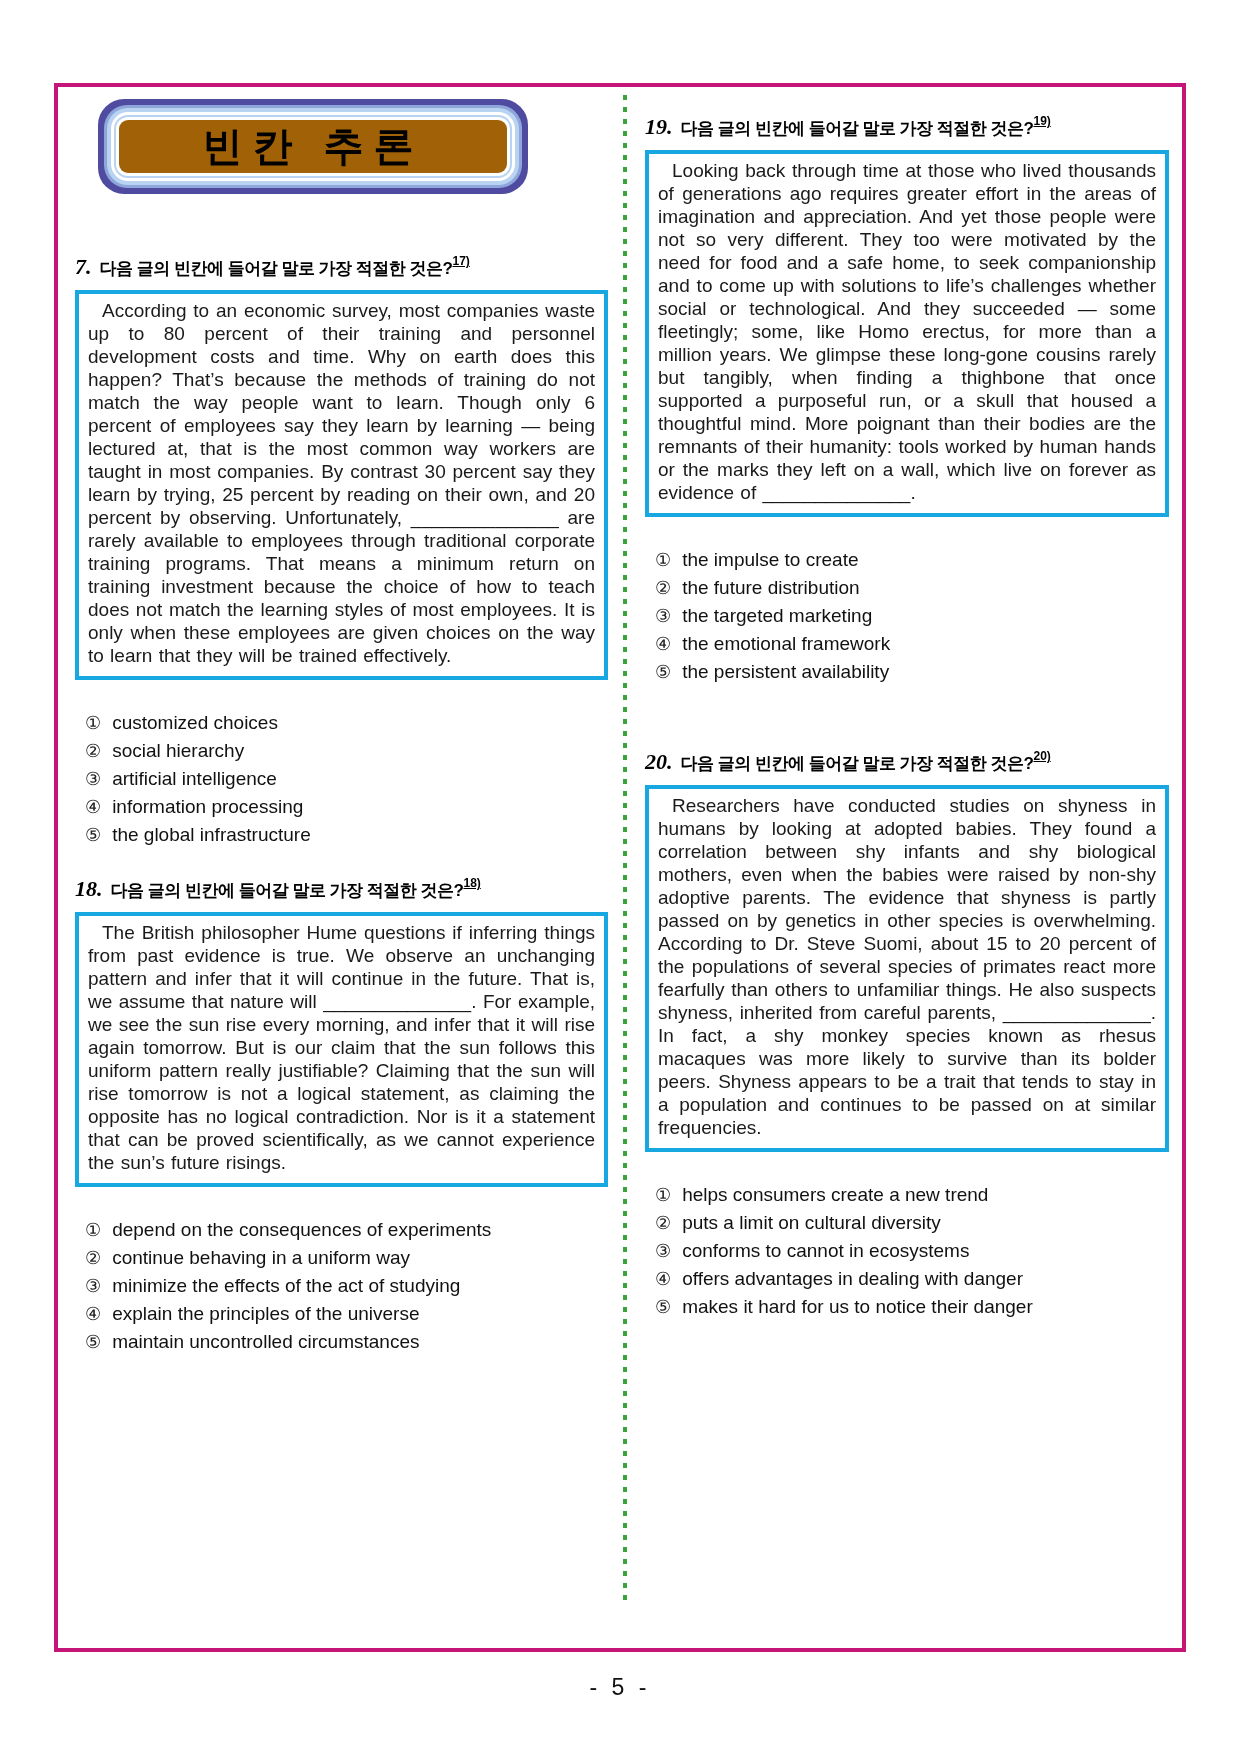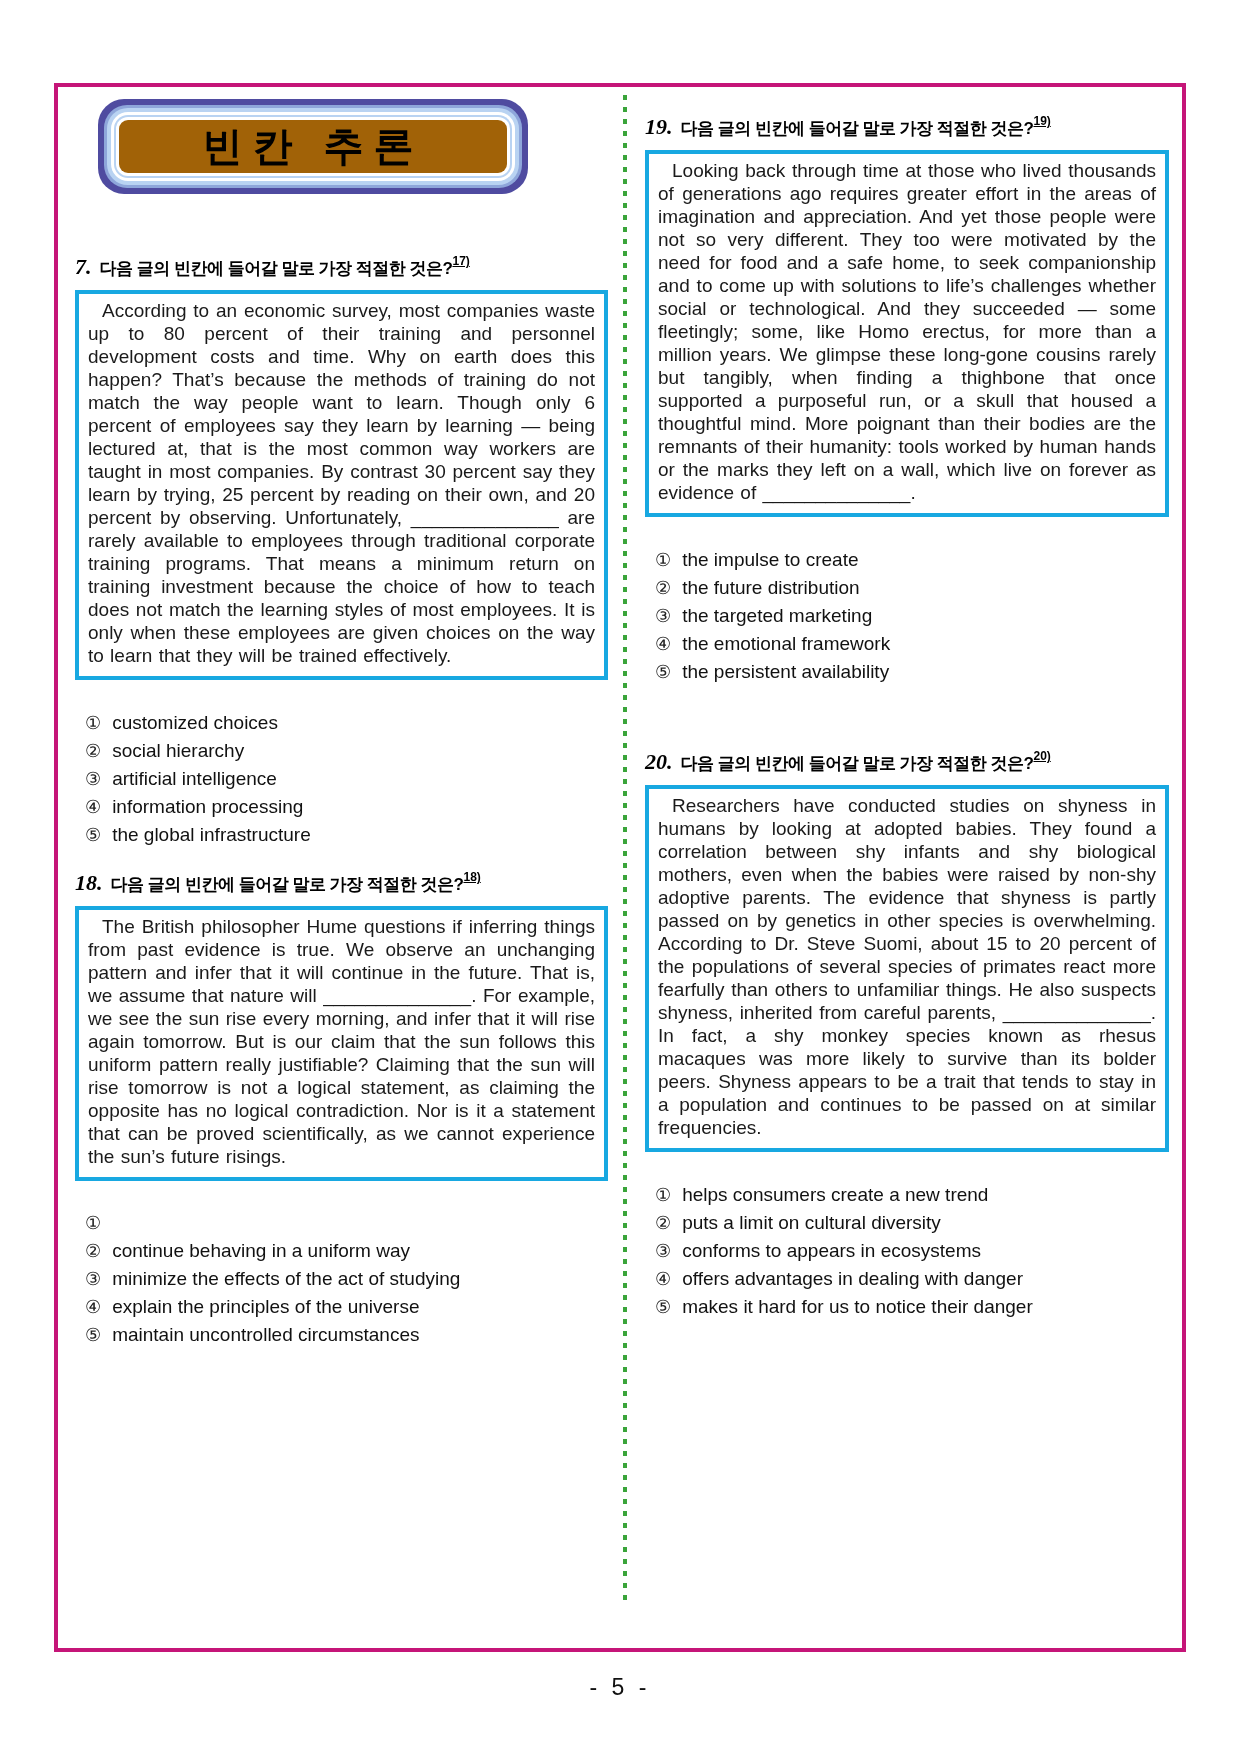--- a/index.html
+++ b/index.html
@@ -33,21 +33,21 @@
       0 0 0 15px #8ea6da,
       0 0 0 21px #4f4ba0;
   }
   .title-text{
     font-size:40px;font-weight:bold;color:#000;letter-spacing:10px;
     font-family:"Liberation Sans", sans-serif;white-space:nowrap;
   }
 
   .question{display:block;}
   .col-left .question-first{margin-top:53px;}
-  .col-left .question + .question{margin-top:16px;}
+  .col-left .question + .question{margin-top:22px;}
   .col-right .question-first{margin-top:13px;}
   .col-right .question + .question{margin-top:58px;}
 
   .q-header{margin:0;line-height:26px;}
   .q-num{
     font-family:"Liberation Serif", serif;font-style:italic;font-weight:bold;
     font-size:22px;color:#000;
   }
   .q-prompt{font-size:17px;font-weight:bold;color:#000;margin-left:8px;letter-spacing:-0.5px;text-align:right;}
   .q-foot{font-size:12px;font-weight:bold;color:#000;text-decoration:underline;}
@@ -119,20 +119,21 @@
     </section>
 
     <section class="question">
       <h2 class="q-header"><span class="q-num">18.</span><span class="q-prompt">다음 글의 빈칸에 들어갈 말로 가장 적절한 것은?</span><sup class="q-foot">18)</sup></h2>
       <div class="passage-box">
         <p class="passage">The British philosopher Hume questions if inferring things from past evidence is true. We observe an unchanging pattern and infer that it will continue in the future. That is, we assume that nature will ______________. For example, we see the sun rise every morning, and infer that it will rise again tomorrow. But is our claim that the sun follows this uniform pattern really justifiable? Claiming that the sun will rise tomorrow is not a logical statement, as claiming the opposite has no logical contradiction. Nor is it a statement that can be proved scientifically, as we cannot experience the sun’s future risings.</p>
       </div>
       <ol class="choices">
         <li class="choice">
             <span class="choice-marker">①</span>
+            <span class="choice-text">depend on the consequences of experiments</span>
           </li>
         <li class="choice">
             <span class="choice-marker">②</span>
             <span class="choice-text">continue behaving in a uniform way</span>
           </li>
         <li class="choice">
             <span class="choice-marker">③</span>
             <span class="choice-text">minimize the effects of the act of studying</span>
           </li>
         <li class="choice">
@@ -188,21 +189,21 @@
         <li class="choice">
             <span class="choice-marker">①</span>
             <span class="choice-text">helps consumers create a new trend</span>
           </li>
         <li class="choice">
             <span class="choice-marker">②</span>
             <span class="choice-text">puts a limit on cultural diversity</span>
           </li>
         <li class="choice">
             <span class="choice-marker">③</span>
-            <span class="choice-text">conforms to appears in ecosystems</span>
+            <span class="choice-text">conforms to cannot in ecosystems</span>
           </li>
         <li class="choice">
             <span class="choice-marker">④</span>
             <span class="choice-text">offers advantages in dealing with danger</span>
           </li>
         <li class="choice">
             <span class="choice-marker">⑤</span>
             <span class="choice-text">makes it hard for us to notice their danger</span>
           </li>
       </ol>

